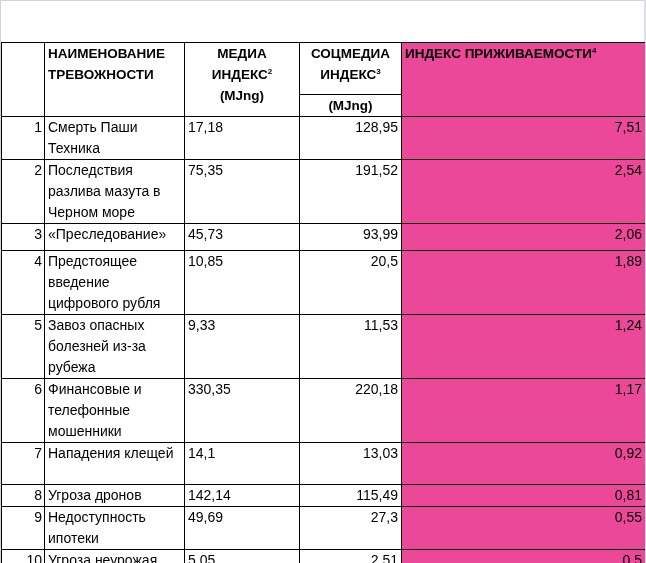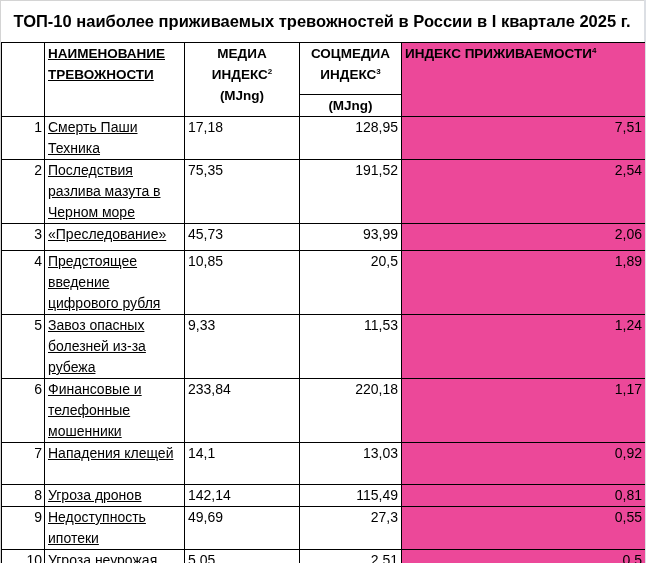--- a/index.html
+++ b/index.html
@@ -17,39 +17,38 @@
     table {
       position: absolute; left: 1px; top: 42px; border-collapse: collapse;
       table-layout: fixed; font-size: 14px;
     }
     td, th {
       border: 1.5px solid #000; padding: 0 3px; vertical-align: top;
       line-height: 21px; overflow: hidden; white-space: normal;
     }
     th { text-align: left; font-weight: bold; font-size: 13.5px; padding-top: 0; }
     .c-num { width: 37px; text-align: right; padding-right: 2px; }
-    .c-name { width: 133px; text-decoration: underline; }
+    .c-name { width: 133px; }
     .c-media { width: 108px; text-align: left; }
     .c-soc { width: 95px; text-align: right; }
     .c-idx { width: 237px; text-align: right; background: #ec4899; border-right: none; }
     th.c-idx { text-align: left; }
     th.c-media, th.c-soc { text-align: center; }
     sup { font-size: 8px; vertical-align: super; line-height: 0; }
     .soc-split { display: block; }
     .soc-unit { display: block; border-top: 1.5px solid #000; margin: 0 -3px; padding: 0 3px; }
   </style>
 </head>
 <body>
 
 <div class="sheet">
   <div class="gridline-top"></div>
   <div class="gridline-left"></div>
   <div class="gridline-right"></div>
 
-  <div class="title">ТОП-10 наиболее приживаемых тревожностей в России в I квартале 2025 г.</div>
 
   <table>
     <thead>
       <tr style="height:74px;">
         <th class="c-num"></th>
         <th class="c-name">
           <span>НАИМЕНОВАНИЕ ТРЕВОЖНОСТИ</span>
         </th>
         <th class="c-media">
           <span>МЕДИА ИНДЕКС</span><sup>2</sup><br>
@@ -98,21 +97,21 @@
       <tr style="height:63px;">
         <td class="c-num">5</td>
         <td class="c-name">Завоз опасных болезней из-за рубежа</td>
         <td class="c-media">9,33</td>
         <td class="c-soc">11,53</td>
         <td class="c-idx">1,24</td>
       </tr>
       <tr style="height:63px;">
         <td class="c-num">6</td>
         <td class="c-name">Финансовые и телефонные мошенники</td>
-        <td class="c-media">233,84</td>
+        <td class="c-media">330,35</td>
         <td class="c-soc">220,18</td>
         <td class="c-idx">1,17</td>
       </tr>
       <tr style="height:42px;">
         <td class="c-num">7</td>
         <td class="c-name">Нападения клещей</td>
         <td class="c-media">14,1</td>
         <td class="c-soc">13,03</td>
         <td class="c-idx">0,92</td>
       </tr>

